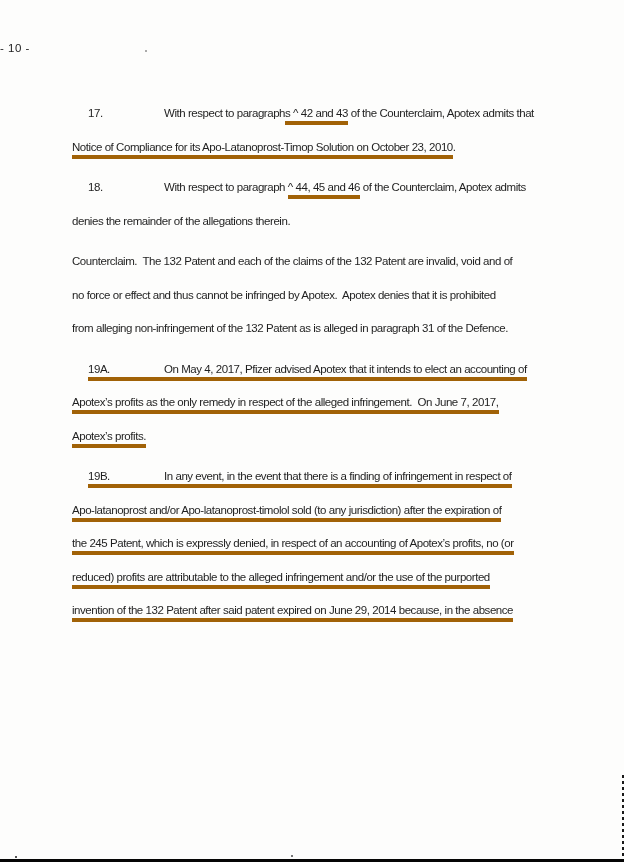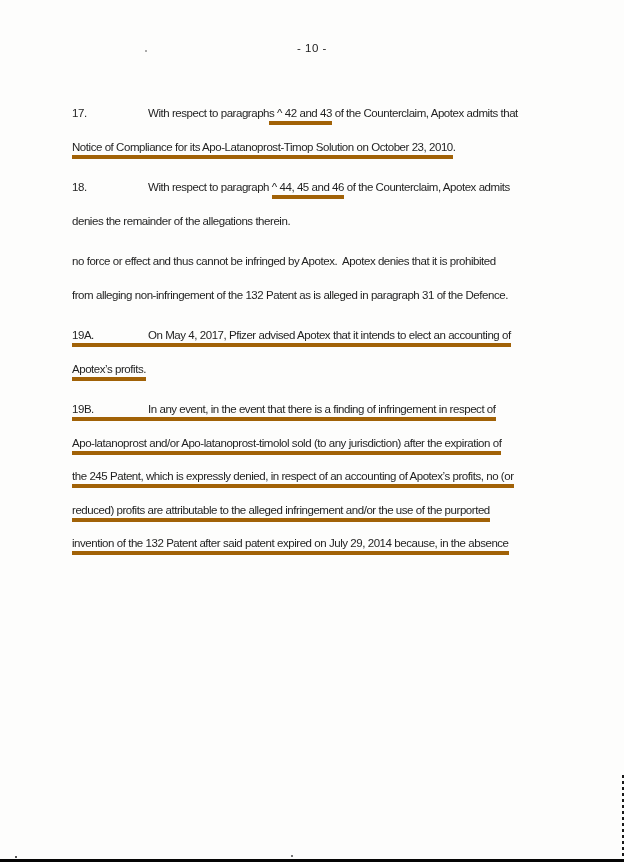--- a/index.html
+++ b/index.html
@@ -14,21 +14,21 @@
     background: #fdfdfc;
     overflow: hidden;
     font-family: "Liberation Sans", sans-serif;
     color: #1f1f1f;
   }
   .page-header {
     position: absolute;
     top: 42px;
     left: 0;
     width: 100%;
-    text-align: center;
+    text-align: left;
     font-size: 11.5px;
     letter-spacing: 0.5px;
     color: #1c1c1c;
   }
   .doc-body {
     position: absolute;
     top: 97px;
     left: 72px;
     width: 505px;
     font-size: 11.5px;
@@ -48,20 +48,21 @@
     line-height: 16px;
     vertical-align: baseline;
   }
   .seg.u {
     border-bottom: 4px solid #a16207;
   }
   .seg.i {
   }
   .seg.num {
     width: 76px;
+    margin-left: 16px;
   }
   
   .scan-edge-bottom {
     position: absolute;
     left: 0;
     bottom: 0;
     width: 100%;
     height: 3px;
     background: #050505;
   }
@@ -88,33 +89,35 @@
   <div class="doc-body" id="doc-body">
       <div class="para">
         <div class="line"><span class="seg num">17.</span><span class="seg">With respect to paragraph</span><span class="seg u">s ^ 42 and 43</span><span class="seg"> of the Counterclaim, Apotex admits that</span></div>
         <div class="line"><span class="seg u">Notice of Compliance for its Apo-Latanoprost-Timop Solution on October 23, 2010</span><span class="seg">.</span></div>
       </div>
       <div class="para">
         <div class="line"><span class="seg num">18.</span><span class="seg">With respect to paragraph </span><span class="seg u">^ 44, 45 and 46</span><span class="seg"> of the Counterclaim, Apotex admits</span></div>
         <div class="line"><span class="seg">denies the remainder of the allegations therein.</span></div>
       </div>
       <div class="para">
+        <div class="line"><span class="seg">Counterclaim.  The 132 Patent and each of the claims of the 132 Patent are invalid, void and of</span></div>
         <div class="line"><span class="seg">no force or effect and thus cannot be infringed by Apotex.  Apotex denies that it is prohibited</span></div>
         <div class="line"><span class="seg">from alleging non-infringement of the 132 Patent as is alleged in paragraph 31 of the Defence.</span></div>
       </div>
       <div class="para">
         <div class="line"><span class="seg u num">19A.</span><span class="seg u">On May 4, 2017, Pfizer advised Apotex that it intends to elect an accounting of</span></div>
+        <div class="line"><span class="seg u">Apotex’s profits as the only remedy in respect of the alleged infringement.  On June 7, 2017,</span></div>
         <div class="line"><span class="seg u">Apotex’s profits.</span></div>
       </div>
       <div class="para">
         <div class="line"><span class="seg u num">19B.</span><span class="seg u">In any event, in the event that there is a finding of infringement in respect of</span></div>
         <div class="line"><span class="seg u">Apo-latanoprost and/or Apo-latanoprost-timolol sold (to any jurisdiction) </span><span class="seg u i">after</span><span class="seg u"> the expiration of</span></div>
         <div class="line"><span class="seg u">the 245 Patent, which is expressly denied, in respect of an accounting of Apotex’s profits, no (or</span></div>
         <div class="line"><span class="seg u">reduced) profits are attributable to the alleged infringement and/or the use of the purported</span></div>
-        <div class="line"><span class="seg u">invention of the 132 Patent after said patent expired on July 29, 2014 because, in the absence</span></div>
+        <div class="line"><span class="seg u">invention of the 132 Patent after said patent expired on June 29, 2014 because, in the absence</span></div>
       </div>
     </div>
 
   <div class="scan-edge-bottom"></div>
   <div class="scan-edge-right"></div>
   <div class="scan-speck speck-1"></div>
   <div class="scan-speck speck-2"></div>
   <div class="scan-speck speck-3"></div>
 
 </div>

